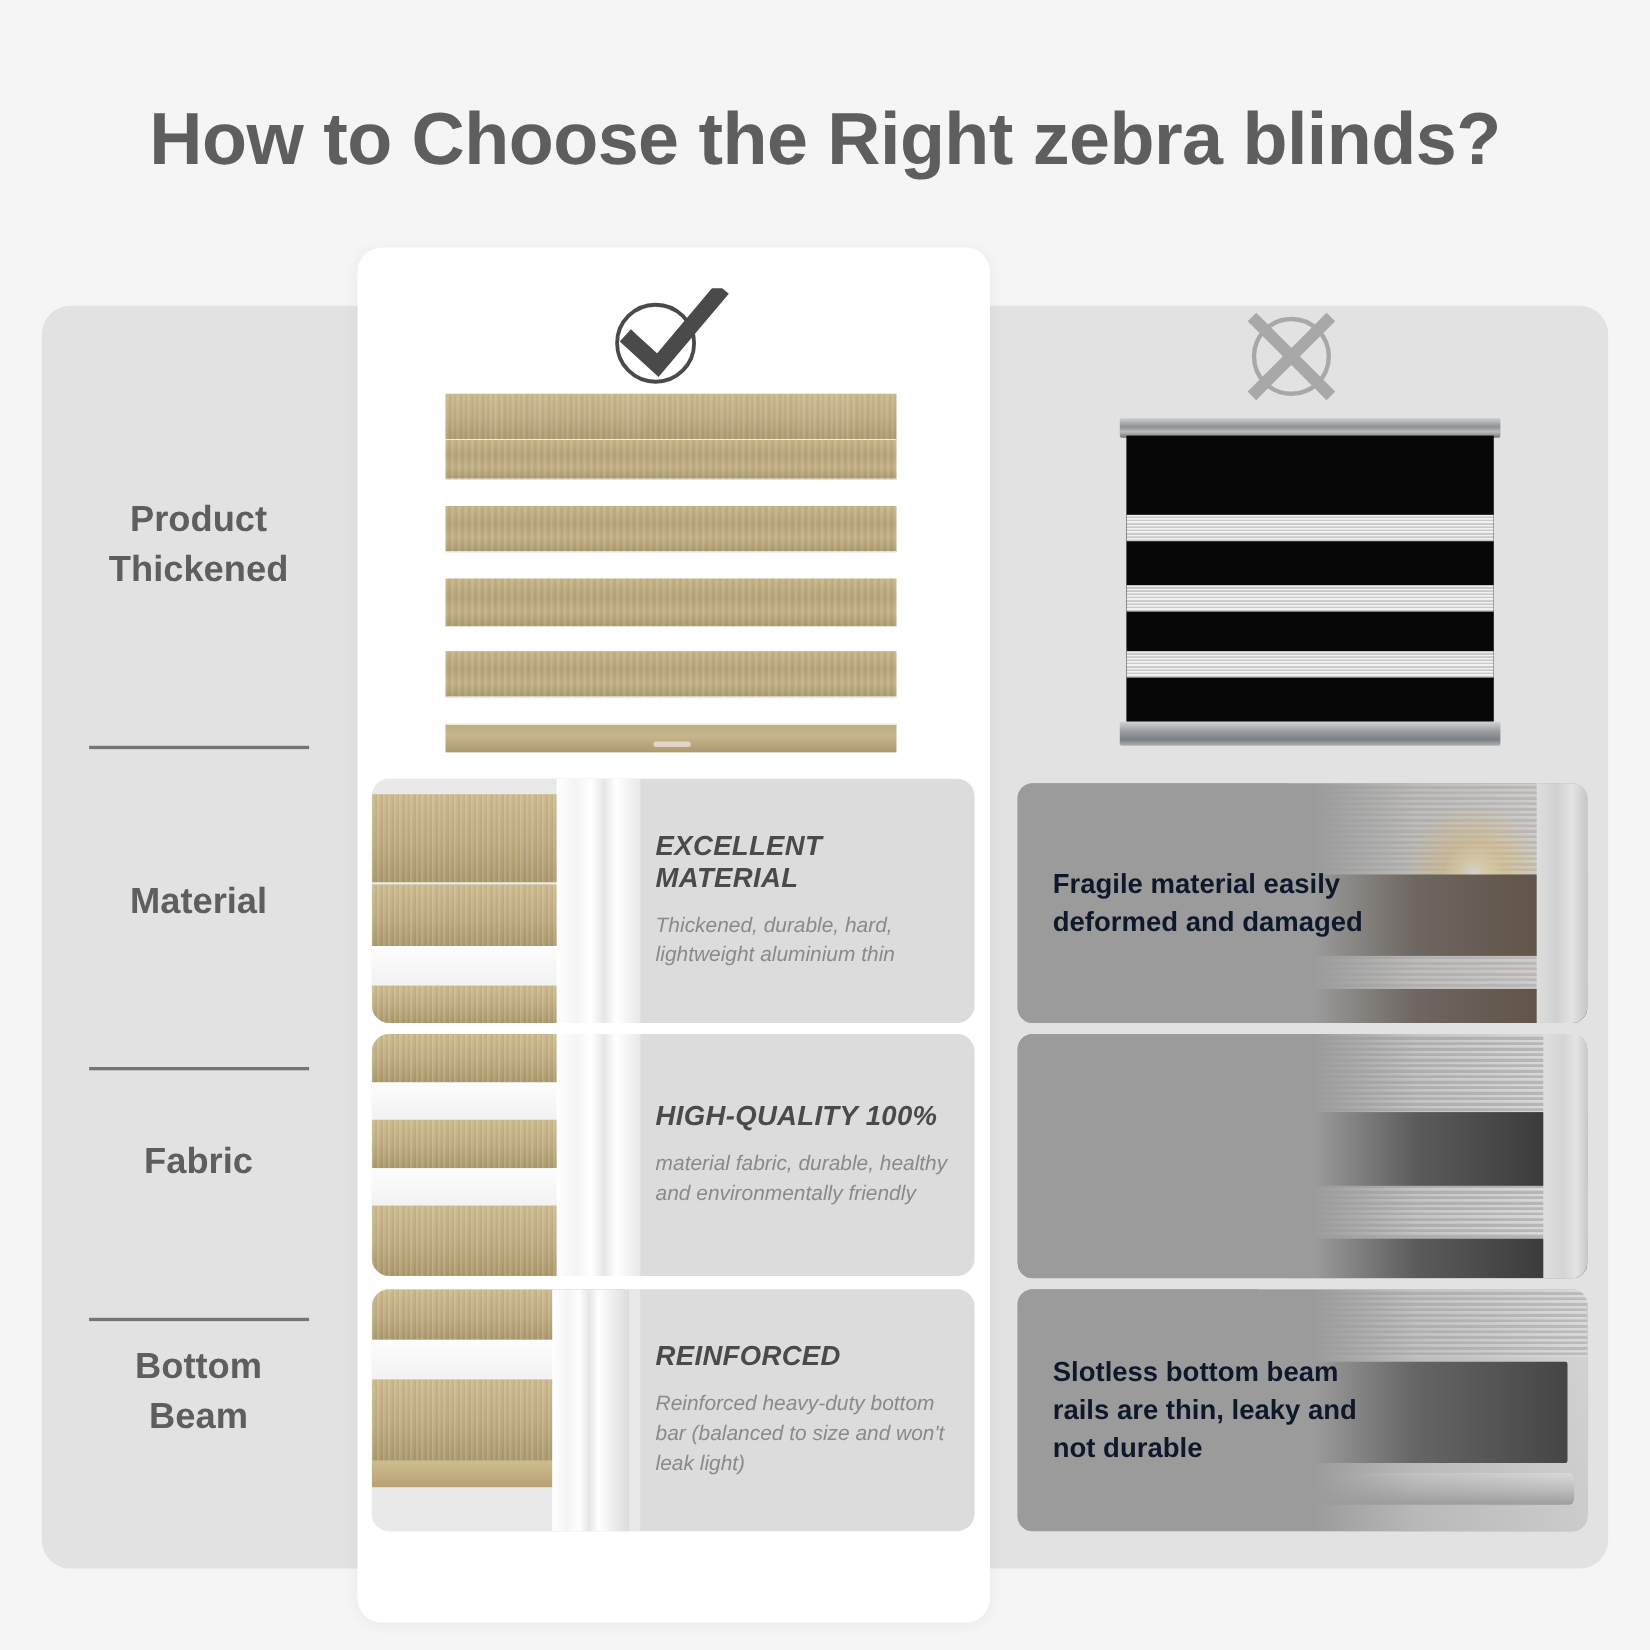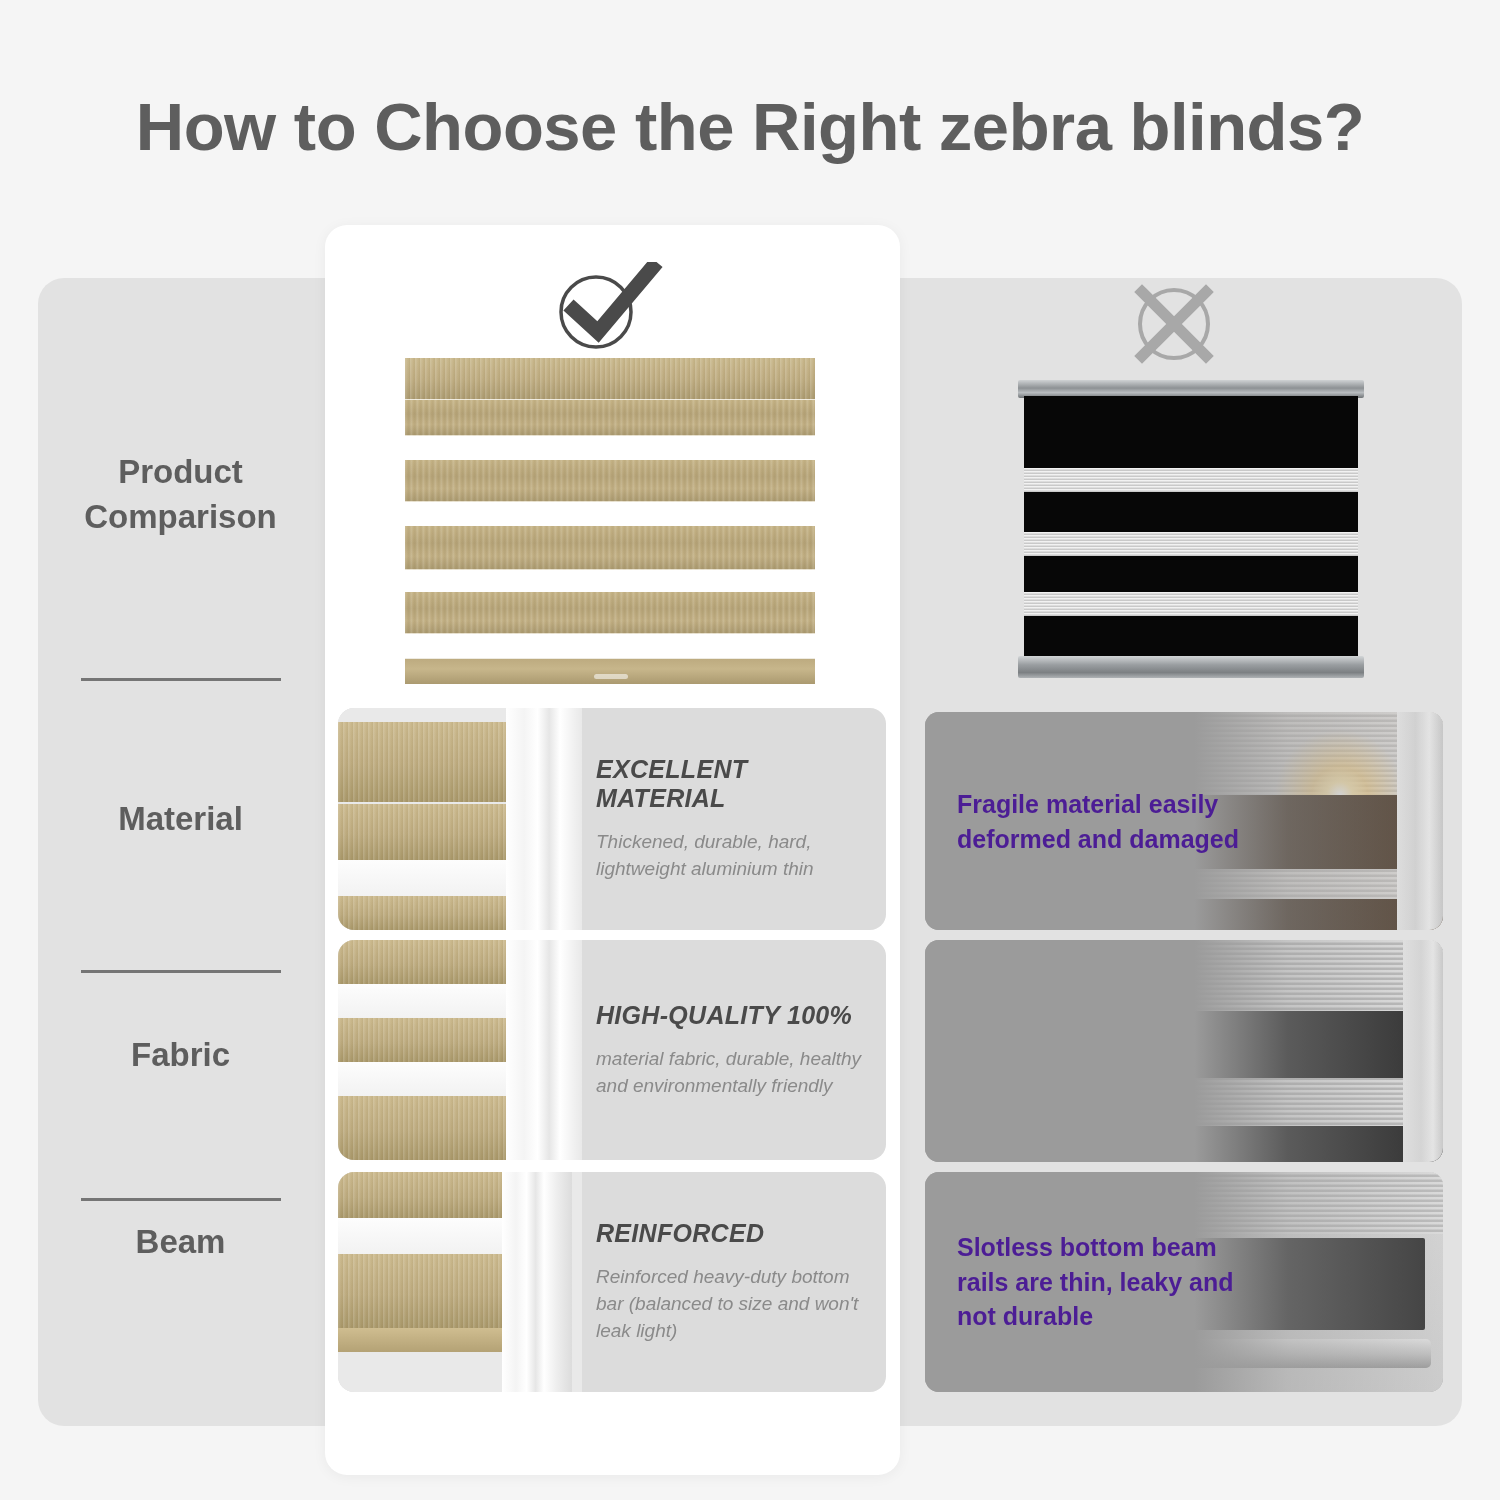--- a/index.html
+++ b/index.html
@@ -263,21 +263,21 @@
       rgba(155,155,155,0.25) 100%);
   }
   .bad-text {
     position: absolute;
     left: 32px;
     top: 50%;
     transform: translateY(-50%);
     width: 290px;
     font-size: 25px;
     font-weight: bold;
-    color: #4c1d95;
+    color: #0f172a;
     line-height: 1.38;
     z-index: 3;
   }
 
   
   .photo-sun {
     position: absolute; inset: 0;
     background:
       radial-gradient(circle at 62% 38%, #ffffff 0%, #ffe9b0 6%, rgba(255,200,90,0.55) 13%, rgba(120,70,20,0.05) 30%),
       repeating-linear-gradient(to bottom, #efefef 0px, #efefef 2px, #cfcfcf 3px, #cfcfcf 5px);
@@ -329,31 +329,32 @@
 <div id="root">
 
   <div class="page-title">How to Choose the Right zebra blinds?</div>
 
   <div class="backdrop-panel"></div>
 
   <div class="label-column">
 
     <div class="row-label" style="top:172px;">
       <div>Product</div>
-      <div>Comparison</div>
+      <div>Thickened</div>
     </div>
     <div class="row-divider" style="top:400px;"></div>
 
     <div class="row-label" style="top:519px;">Material</div>
     <div class="row-divider" style="top:692px;"></div>
 
     <div class="row-label" style="top:755px;">Fabric</div>
     <div class="row-divider" style="top:920px;"></div>
 
     <div class="row-label" style="top:942px;">
+      <div>Bottom</div>
       <div>Beam</div>
     </div>
   </div>
 
   <div class="good-card"></div>
 
   <div class="verdict-icon good">
     <svg width="120" height="92" viewBox="0 0 120 92">
       <circle cx="48" cy="50" r="35" fill="none" stroke="#4a4a4a" stroke-width="3.5"></circle>
       <path d="M26 48 L50 70 L104 6" fill="none" stroke="#4a4a4a" stroke-width="15" stroke-linecap="square" stroke-linejoin="miter"></path>

